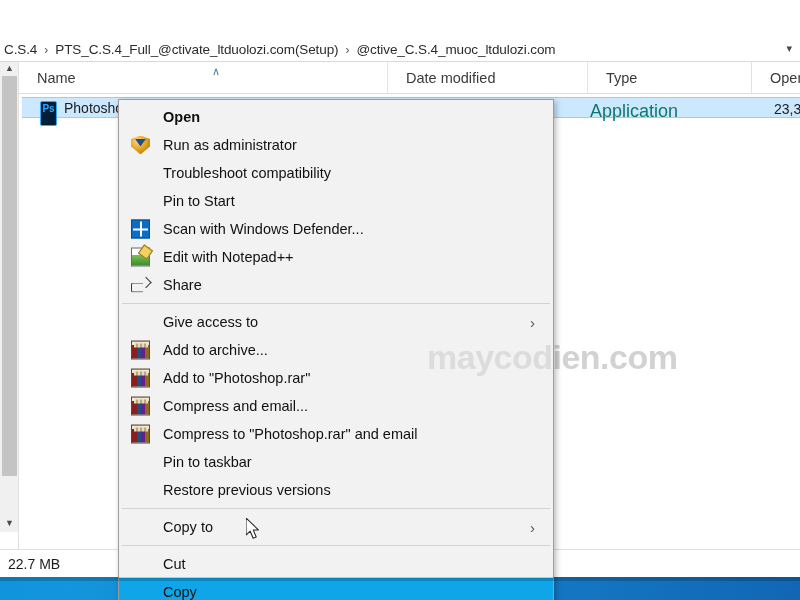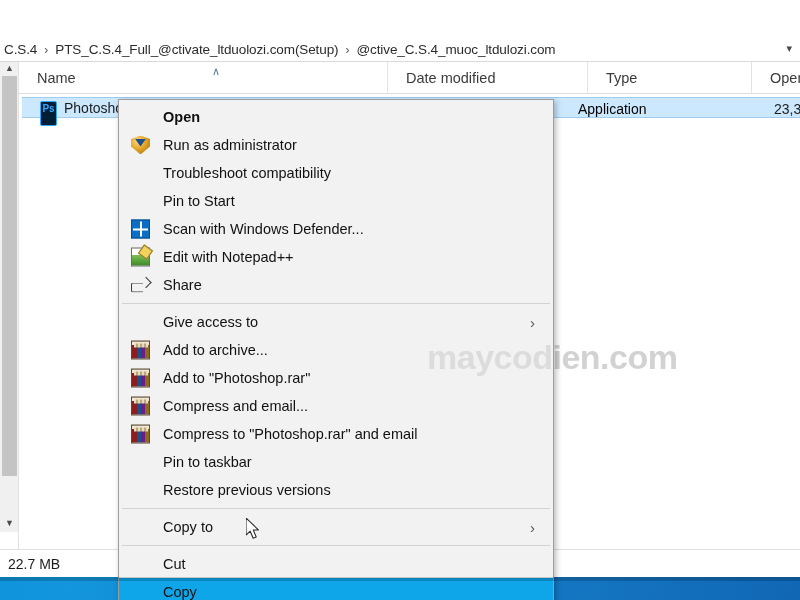--- a/index.html
+++ b/index.html
@@ -112,22 +112,22 @@
   }
   .file-name {
     position: absolute; left: 42px; top: 2px;
     font-size: 14px; color: #1c1c1c;
   }
   .file-date {
     position: absolute; left: 368px; top: 3px;
     font-size: 13px; color: #1c1c1c;
   }
   .file-type {
-    position: absolute; left: 556px; top: 3px;
-    font-size: 14px; color: #000000;
+    position: absolute; left: 568px; top: 3px;
+    font-size: 18px; color: #0f766e;
   }
   .file-size {
     position: absolute; left: 752px; top: 3px;
     font-size: 14px; color: #1c1c1c;
   }
 
   
   .statusbar {
     position: absolute; left: 0; bottom: 0; width: 800px; height: 28px;
     background: #ffffff;

